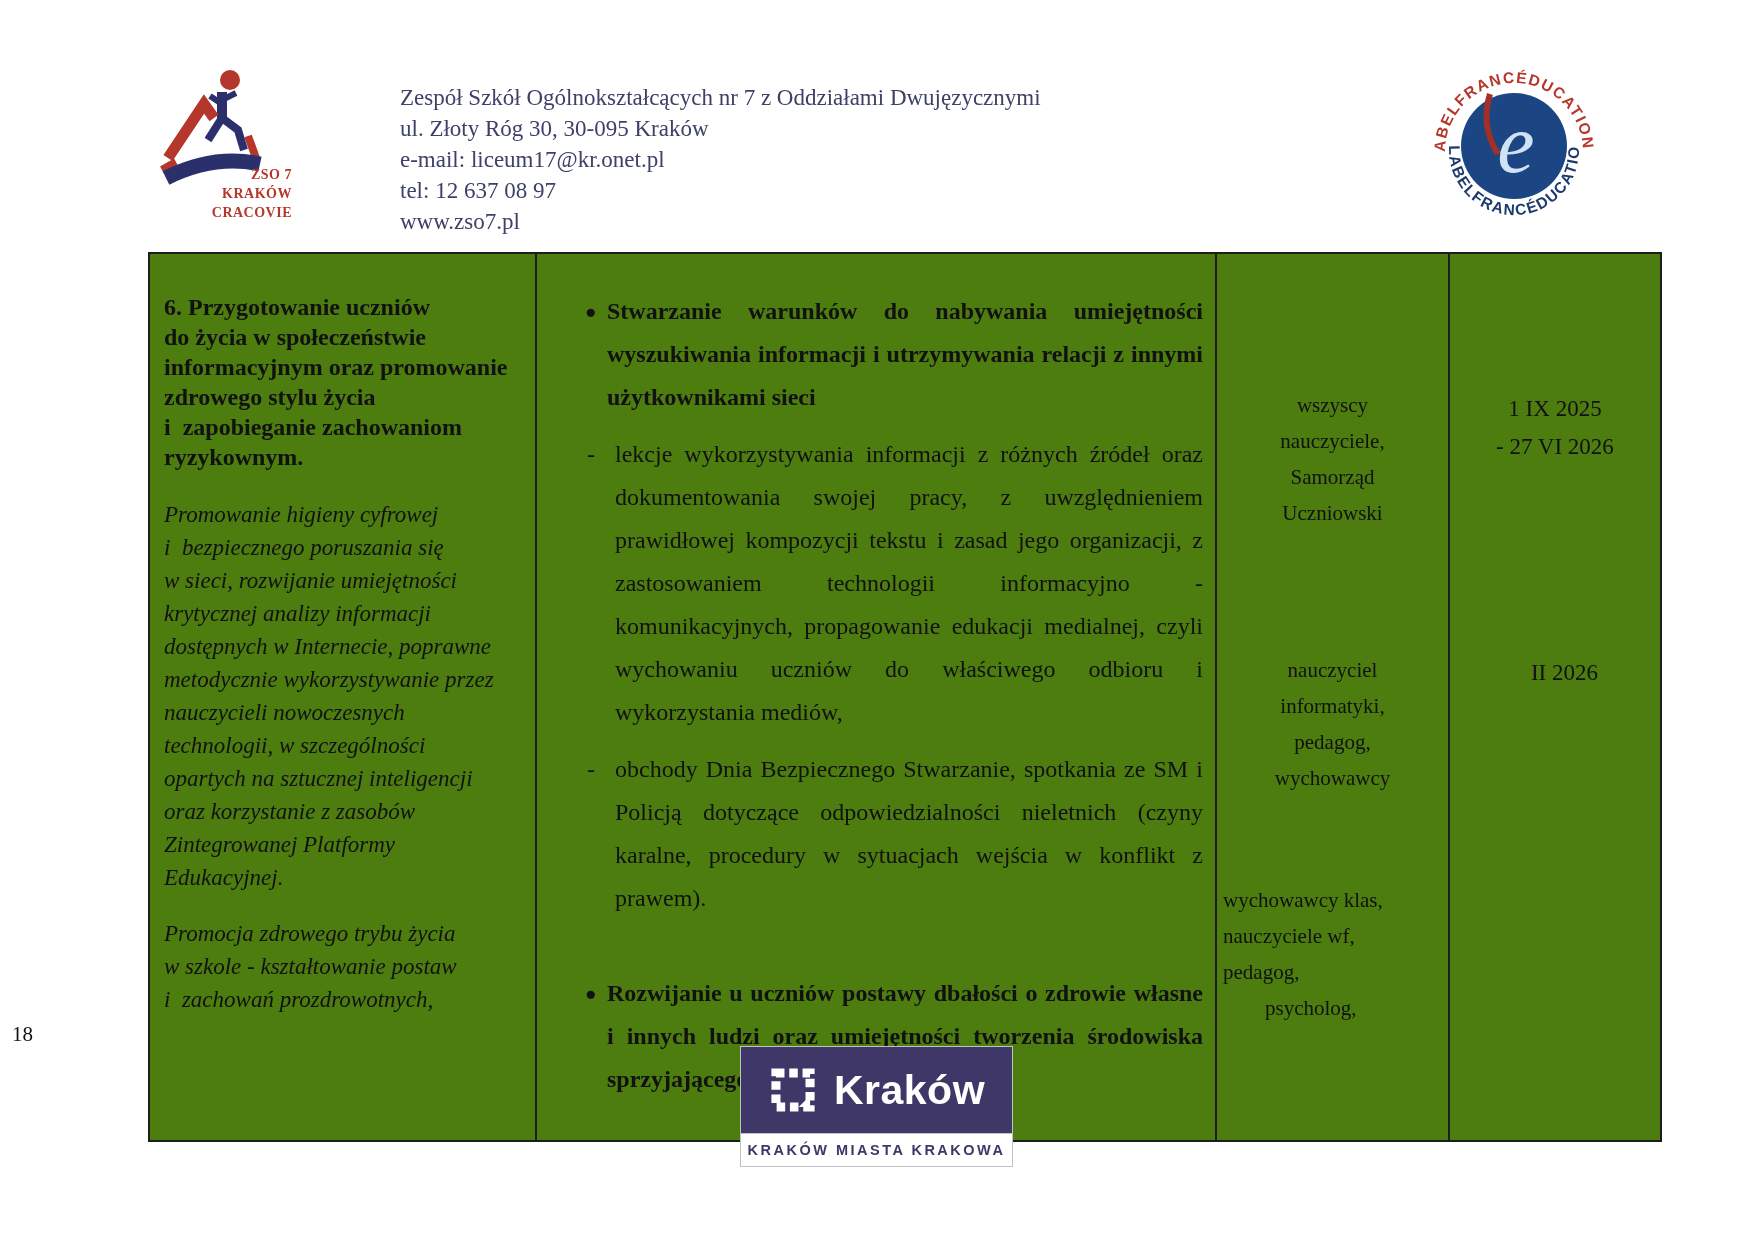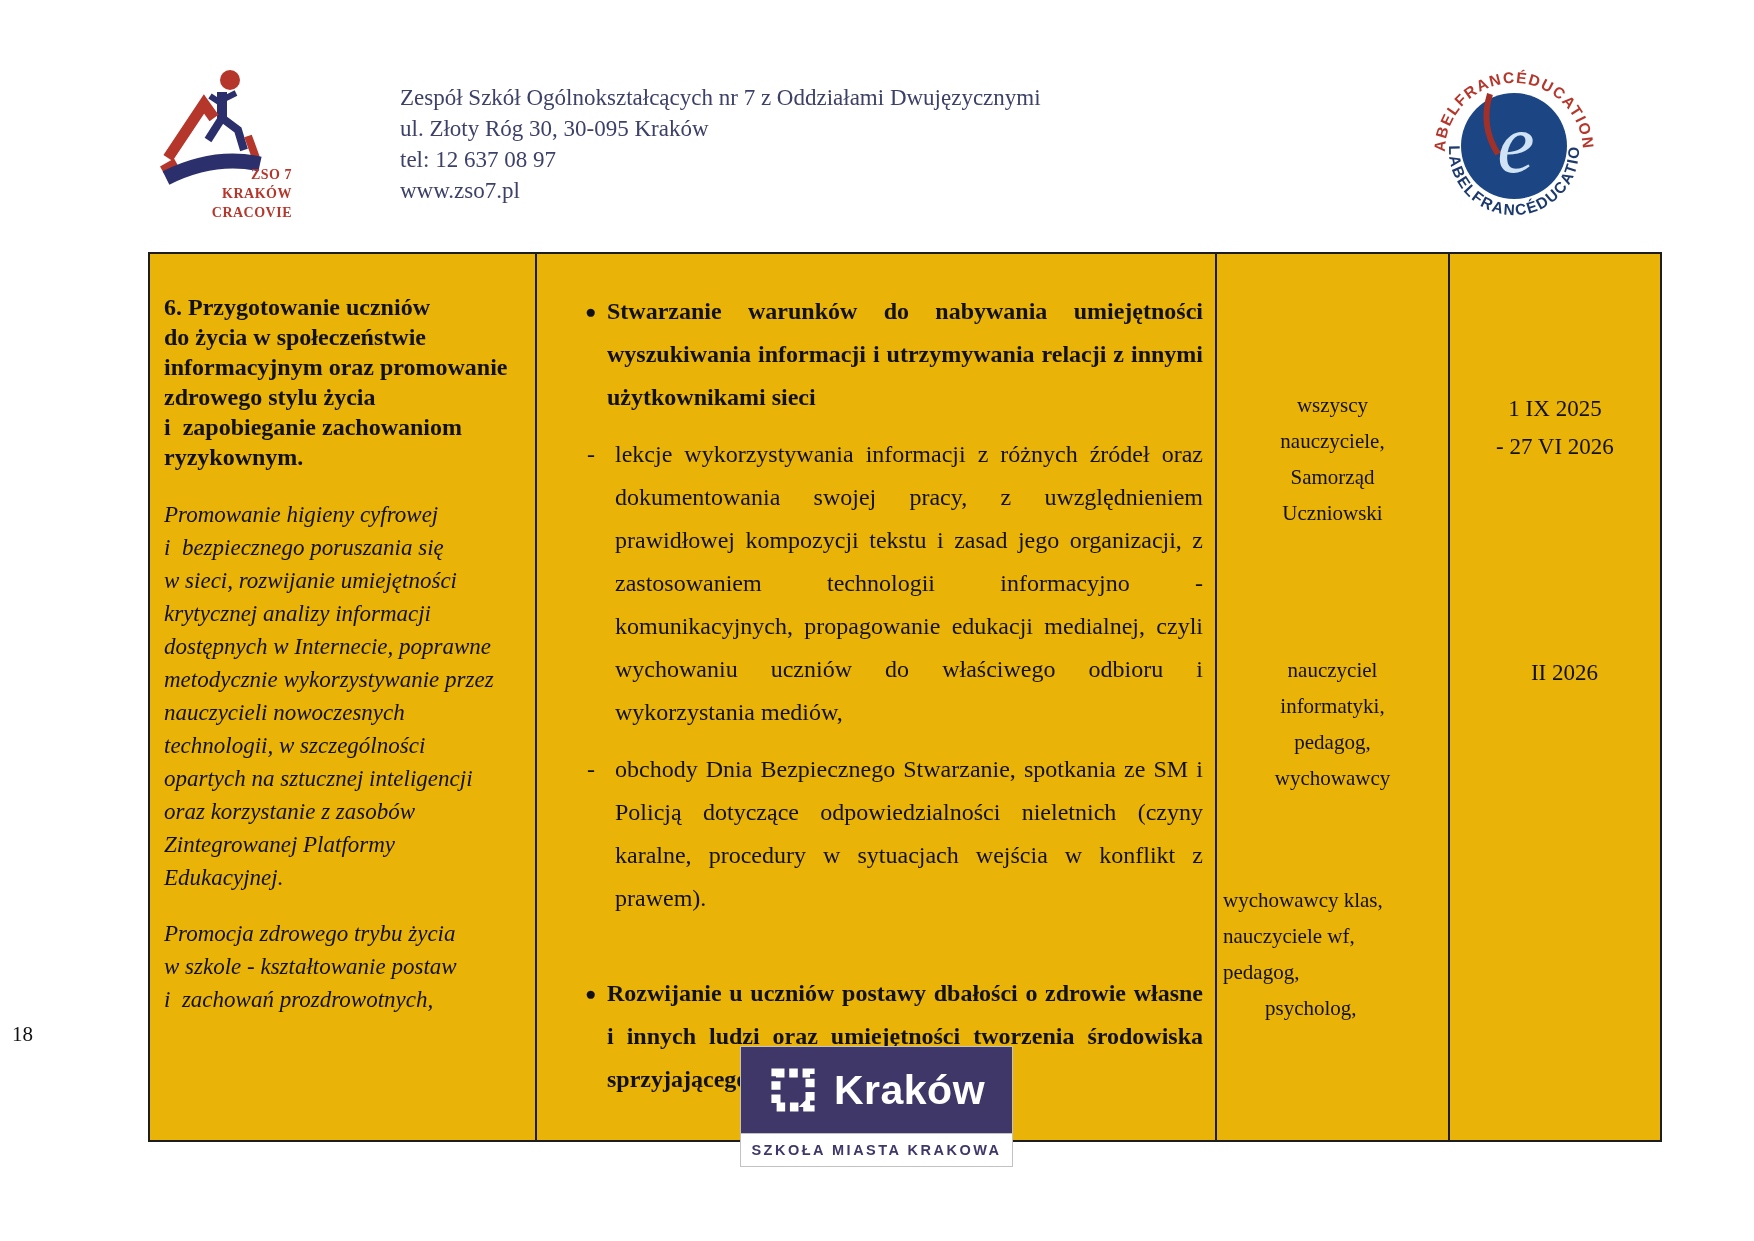--- a/index.html
+++ b/index.html
@@ -20,21 +20,21 @@
   }
   .school-info {
     position:absolute; left:400px; top:82px; width:752px;
     color:#3d4168; font-size:23px; line-height:31px;
   }
   .lfe-badge { position:absolute; left:1428px; top:56px; width:172px; height:172px; }
 
   
   .doc-table {
     position:absolute; left:148px; top:252px; width:1514px; height:890px;
-    border:2px solid #1d1d1d; display:flex; background:#eab308;
+    border:2px solid #1d1d1d; display:flex; background:#4d7c0f;
   }
   .tcol { border-right:2px solid #1d1d1d; height:100%; overflow:hidden; }
   .tcol:last-child { border-right:none; }
   .tcol1 { width:387px; padding:38px 12px 0 14px; }
   .tcol2 { width:680px; padding-top:36px; }
   .tcol3 { width:233px; position:relative; font-size:21px; line-height:36px; }
   .tcol4 { flex:1; position:relative; font-size:23px; line-height:38px; }
 
   .c1-heading { font-size:24px; line-height:30px; font-weight:bold; white-space:pre-wrap; }
   .c1-para { font-style:italic; font-size:23px; line-height:33px; white-space:pre-wrap; }
@@ -94,20 +94,21 @@
     <div class="zso-logo-text">
       <div>ZSO 7</div>
       <div>KRAKÓW</div>
       <div>CRACOVIE</div>
     </div>
   </div>
 
   <div class="school-info">
     <div>Zespół Szkół Ogólnokształcących nr 7 z Oddziałami Dwujęzycznymi</div>
     <div>ul. Złoty Róg 30, 30-095 Kraków</div>
+    <div>e-mail: liceum17@kr.onet.pl</div>
     <div>tel: 12 637 08 97</div>
     <div>www.zso7.pl</div>
   </div>
 
   <div class="lfe-badge">
     <svg width="172" height="172" viewBox="0 0 172 172">
       <defs>
         <path id="lfeTop" d="M 17,96 A 69,69 0 1 1 155,96" fill="none"></path>
         <path id="lfeBottom" d="M 21,94 A 65,65 0 0 0 151,94" fill="none"></path>
       </defs>
@@ -196,17 +197,17 @@
 
   <div class="krakow-logo">
     <div class="krakow-top">
       <svg width="50" height="50" viewBox="0 0 44 44">
         <rect x="7" y="7" width="30" height="30" fill="none" stroke="#ffffff" stroke-width="8" stroke-dasharray="7.5 4.2"></rect>
         <path d="M27,37 L37,27 L37,37 Z" fill="#ffffff"></path>
       </svg>
       <span class="krakow-city">Kraków</span>
     </div>
     <div class="krakow-strip">
-      <span class="krakow-sub">SZKOŁA MIASTA KRAKOWA</span>
+      <span class="krakow-sub">KRAKÓW MIASTA KRAKOWA</span>
     </div>
   </div>
 
 </div>
 
 </body></html>

